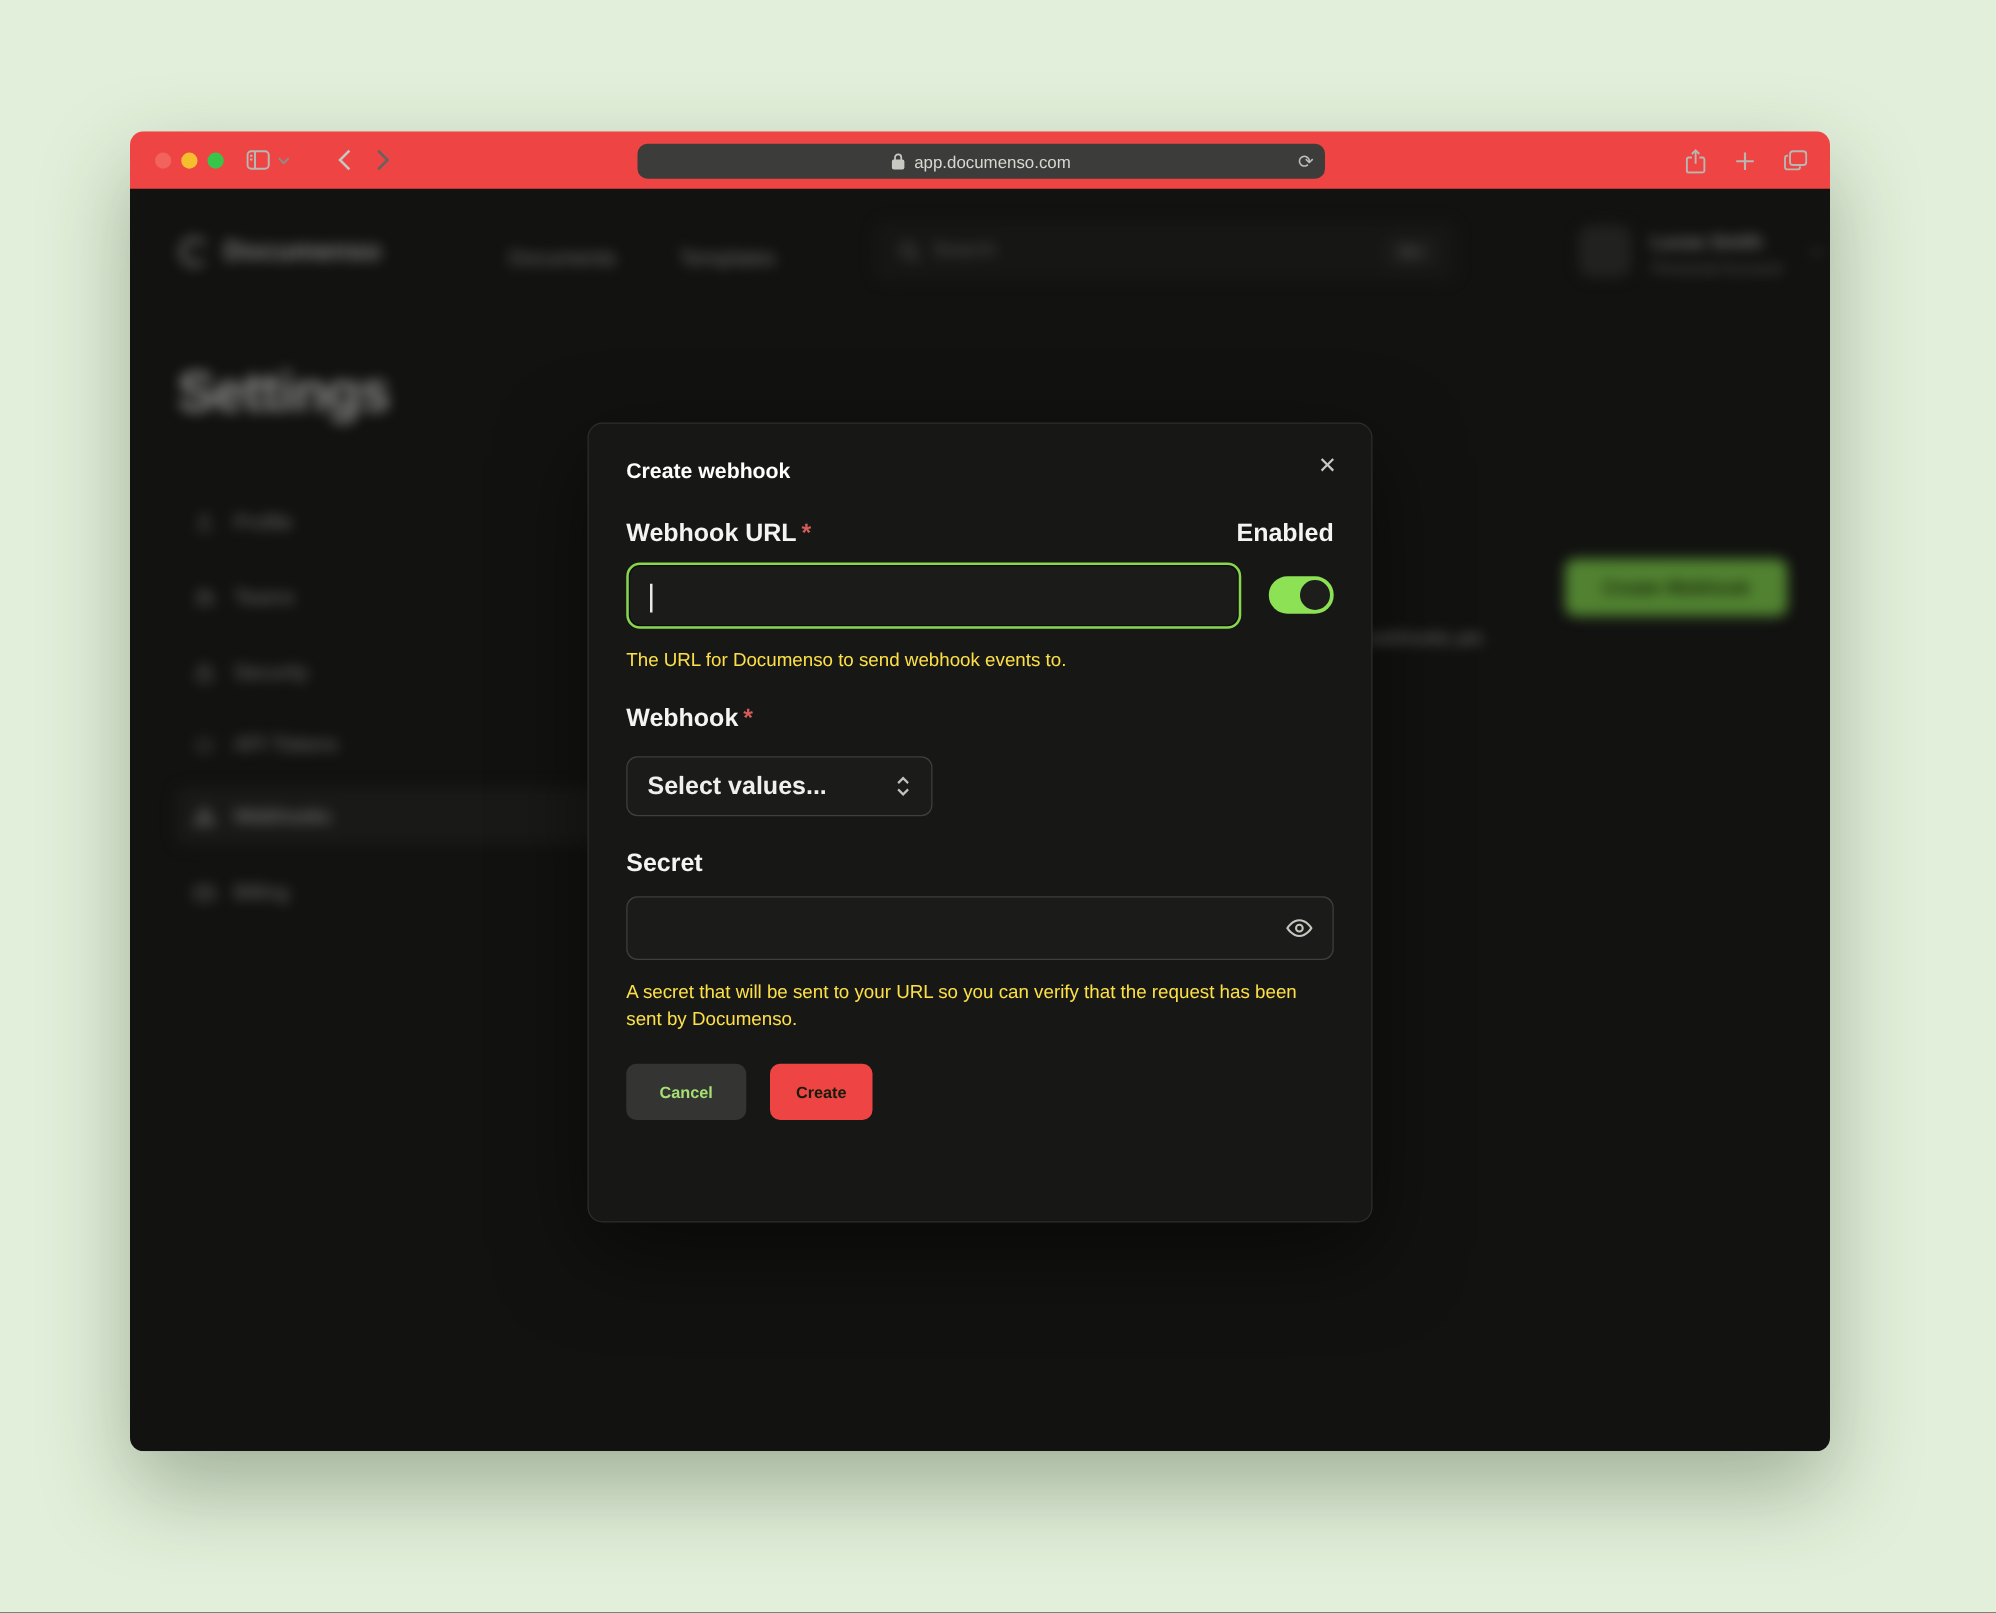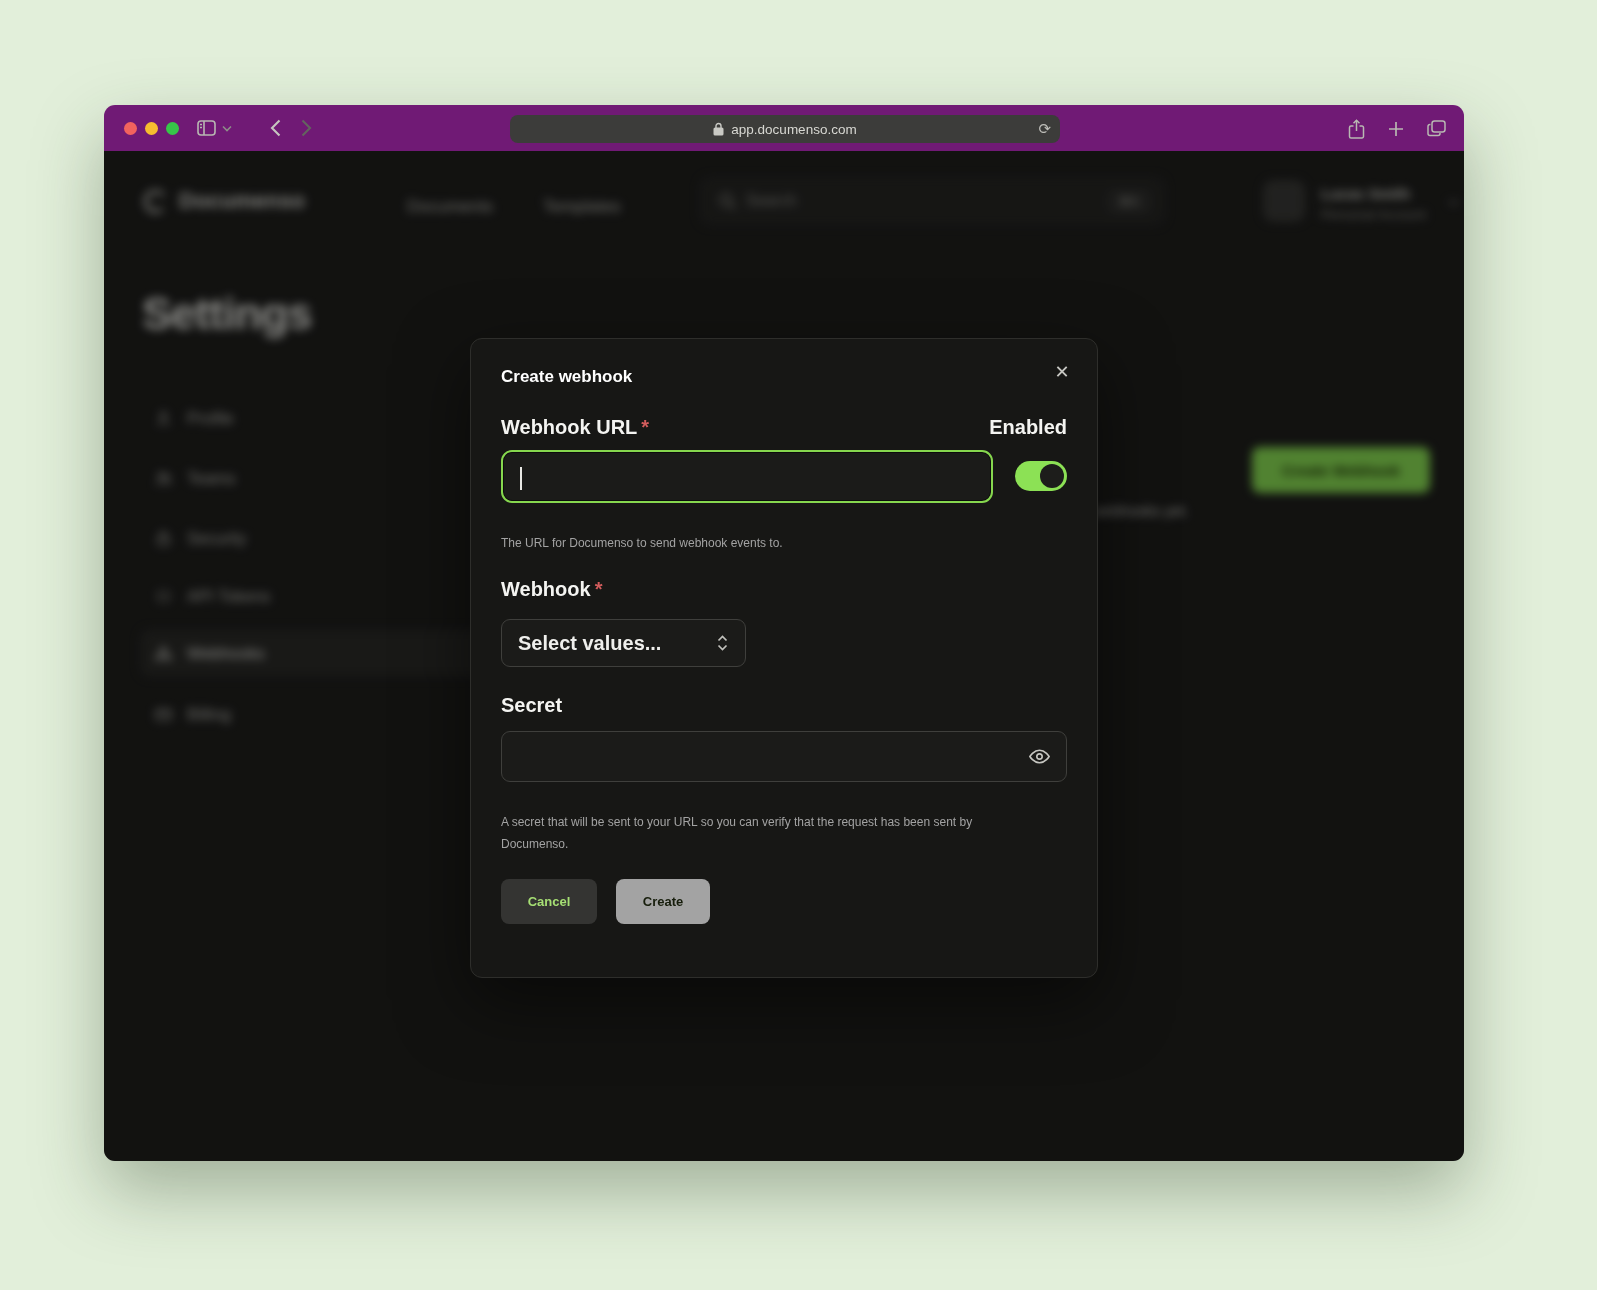--- a/index.html
+++ b/index.html
@@ -3,21 +3,21 @@
 <meta charset="utf-8">
 <style>
   * { margin:0; padding:0; box-sizing:border-box; }
   html,body { width:1597px; height:1290px; overflow:hidden; }
   body { background:#e2efda; font-family:"Liberation Sans", sans-serif; }
 
   .window{ position:absolute; left:104px; top:105px; width:1360px; height:1056px;
     border-radius:11px; overflow:hidden; box-shadow:0 30px 70px rgba(40,60,35,.35); }
 
   
-  .titlebar{ height:47px; background:#701a75; border-bottom:1px solid #121210;
+  .titlebar{ height:47px; background:#ef4444; border-bottom:1px solid #121210;
     display:flex; align-items:center; position:relative; }
   .lights{ display:flex; gap:8px; margin-left:20px; }
   .light{ width:13px; height:13px; border-radius:50%; display:inline-block; cursor:default; }
   .l-red{background:#f2635e;} .l-yellow{background:#f6bd2f;} .l-green{background:#37c649;}
   .tb-icon{ color:#b8b8b2; display:flex; align-items:center; justify-content:center; }
   .tb-icon svg{ display:block; }
   .nav-back{ margin-left:38px; color:#c6c6c0; }
   .nav-fwd{ margin-left:20px; color:#63635f; }
   .side-toggle{ margin-left:18px; }
   .side-chev{ margin-left:6px; color:#8d8d88; }
@@ -74,39 +74,39 @@
   .url-row{ margin-top:11px; display:flex; align-items:flex-start; }
   .url-input{ flex:1; height:53px; border:2px solid #86d74e; border-radius:11px;
     background:#1b1b19; box-shadow:inset 0 0 0 1px #0c0c0b; position:relative; cursor:text; }
   .caret{ position:absolute; left:17px; top:15px; width:2px; height:23px; background:#e8e8e4; }
   .url-value{ position:absolute; left:22px; top:15px; font-size:16px; color:#f2f2ef; }
   .toggle{ width:52px; height:30px; margin-left:22px; margin-top:11px; background:#8ce155;
     border-radius:15px; position:relative; cursor:pointer; }
   .toggle .knob{ position:absolute; right:3px; top:3px; width:24px; height:24px;
     border-radius:50%; background:#1d1d1b; }
 
-  .helper{ margin-top:29px; font-size:12px; color:#a3a3a3; line-height:22px; }
+  .helper{ margin-top:15px; font-size:15px; color:#fde047; line-height:22px; }
 
   .triggers-label{ margin-top:24px; }
   .select{ margin-top:18px; width:245px; height:48px; border:1px solid #3f3f3c; border-radius:9px;
     display:flex; align-items:center; padding:0 16px; cursor:pointer; background:#1b1b19; }
   .select-text{ font-size:20px; font-weight:bold; color:#efefec; }
   .select-chev{ margin-left:auto; color:#c2c2bd; display:flex; }
 
   .secret-label{ margin-top:27px; }
   .secret-input-wrap{ margin-top:14px; position:relative; }
   .secret-input{ width:100%; height:51px; background:#1b1b19; border:1px solid #3f3f3c;
     border-radius:9px; color:#f2f2ef; font-size:16px; padding:0 52px 0 16px; outline:none; }
   .eye{ position:absolute; right:16px; top:14px; color:#c6c6c1; cursor:pointer; }
 
   .btn-row{ margin-top:24px; display:flex; gap:19px; }
   .btn{ height:45px; border:none; border-radius:8px; font-size:13px; font-weight:bold;
     font-family:"Liberation Sans", sans-serif; cursor:pointer; }
   .btn-cancel{ width:96px; background:#343432; color:#a6df74; }
-  .btn-create{ width:94px; background:#a3a3a3; color:#161d0b; }
+  .btn-create{ width:82px; background:#ef4444; color:#161d0b; }
 </style>
 </head>
 <body>
 
 <div class="window">
 
   <div class="titlebar">
     <div class="lights">
       <span class="light l-red"></span>
       <span class="light l-yellow"></span>

